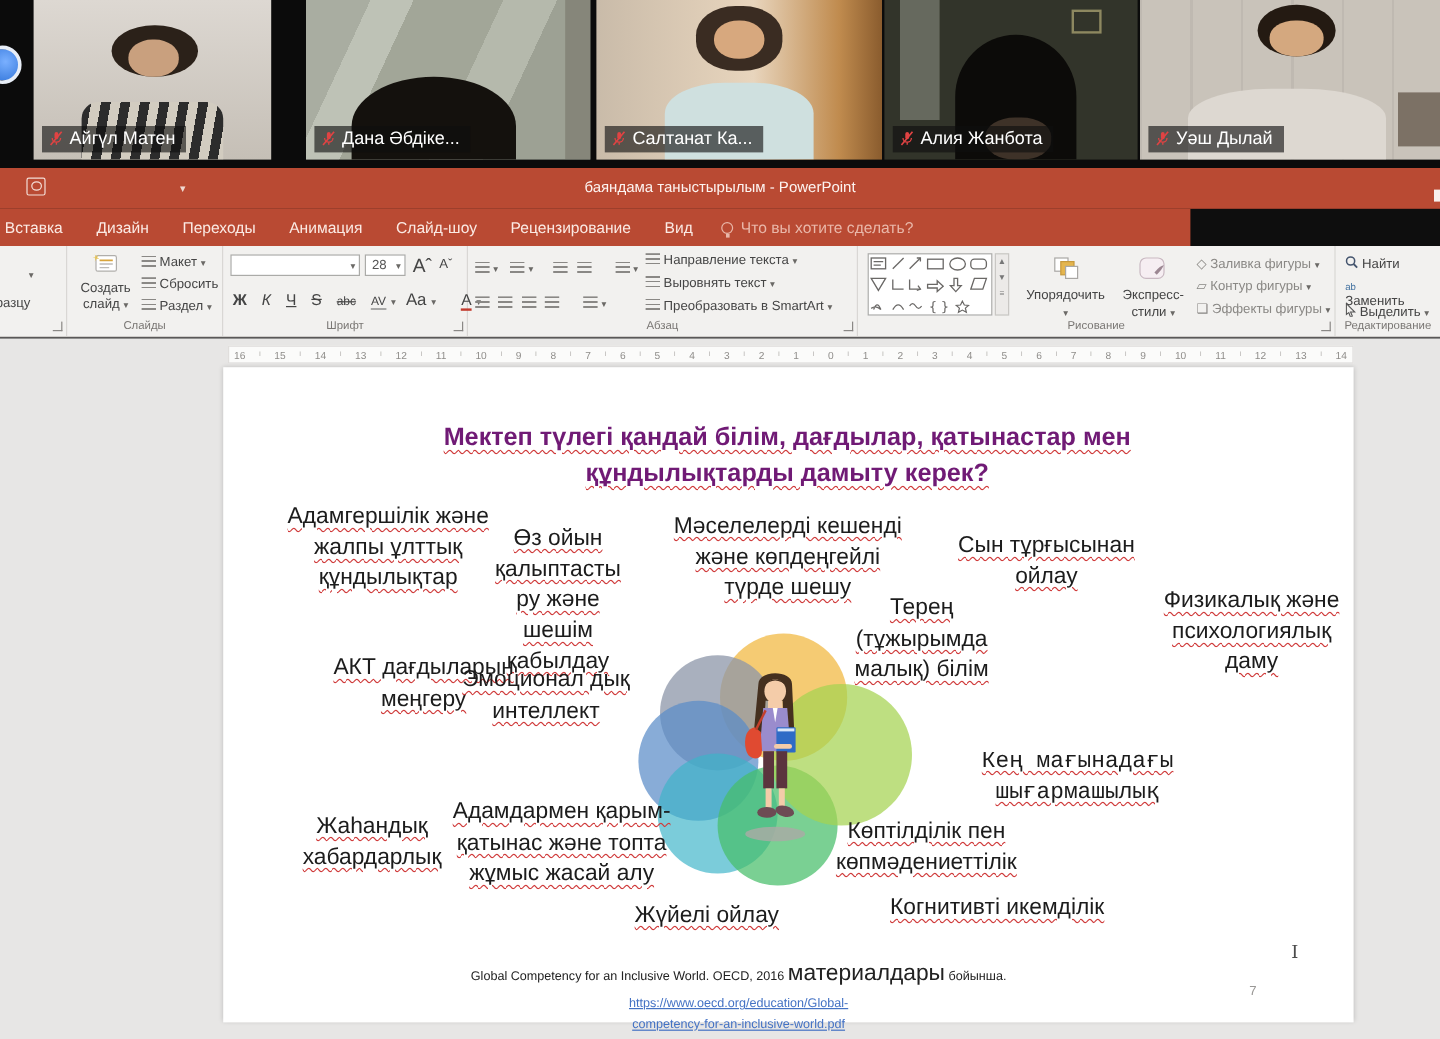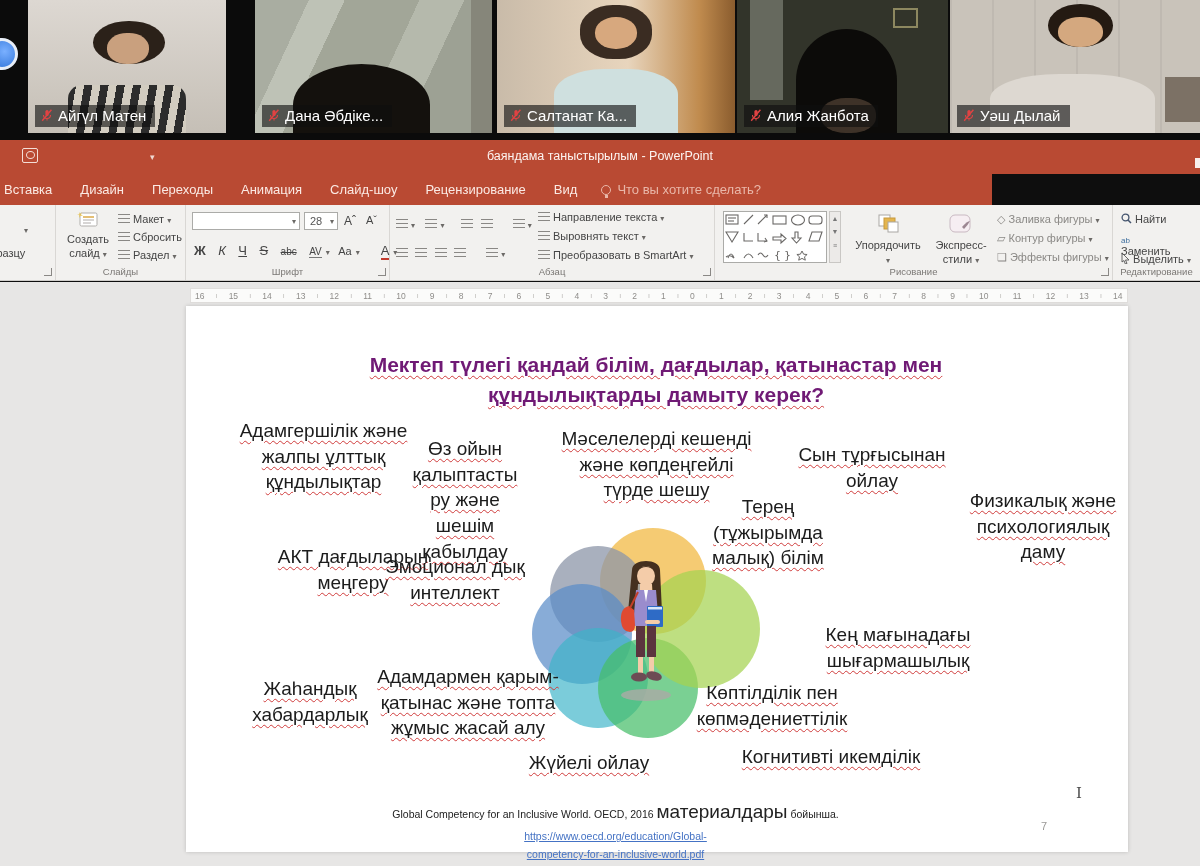--- a/index.html
+++ b/index.html
@@ -62,21 +62,21 @@
         text-decoration-thickness:1px; text-underline-offset:3px; }
   .lbl { position:absolute; font-size:19px; line-height:1.35; color:#1c1c1c; text-align:center; }
   .p0{left:40px;  top:112px; width:195px;}
   .p1{left:215px; top:130px; width:128px;}
   .p2{left:368px; top:120px; width:205px;}
   .p3{left:612px; top:136px; width:148px;}
   .p4{left:508px; top:188px; width:148px;}
   .p5{left:772px; top:182px; width:170px;}
   .p6{left:44px;  top:238px; width:158px;margin-left:44px;}
   .p7{left:198px; top:248px; width:142px;}
-  .p8{left:612px; top:316px; width:200px;}
+  .p8{left:612px; top:316px; width:200px;font-family:Liberation Mono, monospace;}
   .p9{left:38px;  top:370px; width:172px;}
   .p10{left:168px;top:358px; width:228px;}
   .p11{left:486px;top:374px; width:200px;}
   .p12{left:322px;top:444px; width:162px;}
   .p13{left:545px;top:438px; width:200px;}
 
   #venn { position:absolute; left:352px; top:226px; width:230px; height:205px; }
   .venn-c { position:absolute; border-radius:50%; }
 
   #footer-cite { position:absolute; left:142px; top:490px; width:575px; text-align:center;
@@ -218,30 +218,30 @@
       <div class="smbtn" style="left:62px;top:26px;"><span class="mini-ic"></span><span>Сбросить</span></div>
       <div class="smbtn" style="left:62px;top:44px;"><span class="mini-ic"></span><span>Раздел</span> <span class="caret">▾</span></div>
       <div class="grp-label">Слайды</div>
     </div>
 
     <div class="rgroup" style="left:186px;width:204px;">
       <span class="boxed" style="position:absolute;left:6px;top:7px;width:108px;height:18px;">
           <span class="caret" style="float:right;margin:4px 3px 0 0;">▾</span>
         </span>
       <span class="boxed" style="position:absolute;left:118px;top:7px;width:34px;height:18px;font-size:11px;padding:2px 0 0 5px;color:#555;"><span>28</span><span class="caret" style="float:right;margin:2px 3px 0 0;">▾</span></span>
-      <span class="smbtn" style="left:158px;top:9px;font-size:12px;"><span>А</span>ˆ</span>
+      <span class="smbtn" style="left:158px;top:9px;font-size:16px;"><span>А</span>ˆ</span>
       <span class="smbtn" style="left:180px;top:9px;font-size:11px;"><span>А</span>ˇ</span>
       <div style="position:absolute;left:4px;top:36px;white-space:nowrap;">
         <span class="fbtn" style="font-weight:bold;">Ж</span>
         <span class="fbtn" style="font-style:italic;">К</span>
         <span class="fbtn" style="text-decoration:underline;">Ч</span>
         <span class="fbtn" style="text-decoration:line-through;">S</span>
         <span class="fbtn" style="font-size:10px;text-decoration:line-through;">abc</span>
         <span class="fbtn" style="font-size:10px;border-bottom:1px solid #777;">AV</span><span class="caret">▾</span>
-        <span class="fbtn" style="font-size:11px;">Aa</span><span class="caret">▾</span>
+        <span class="fbtn" style="font-size:14px;">Aa</span><span class="caret">▾</span>
         <span class="sep-sp"></span>
         <span class="fbtn" style="border-bottom:2.5px solid #c23b2e;">А</span><span class="caret">▾</span>
       </div>
       <div class="grp-label">Шрифт</div>
       <div class="dlg"></div>
     </div>
 
     <div class="rgroup" style="left:390px;width:325px;">
       <div style="position:absolute;left:6px;top:9px;white-space:nowrap;">
         <span class="mini-ic"></span><span class="caret">▾</span>

